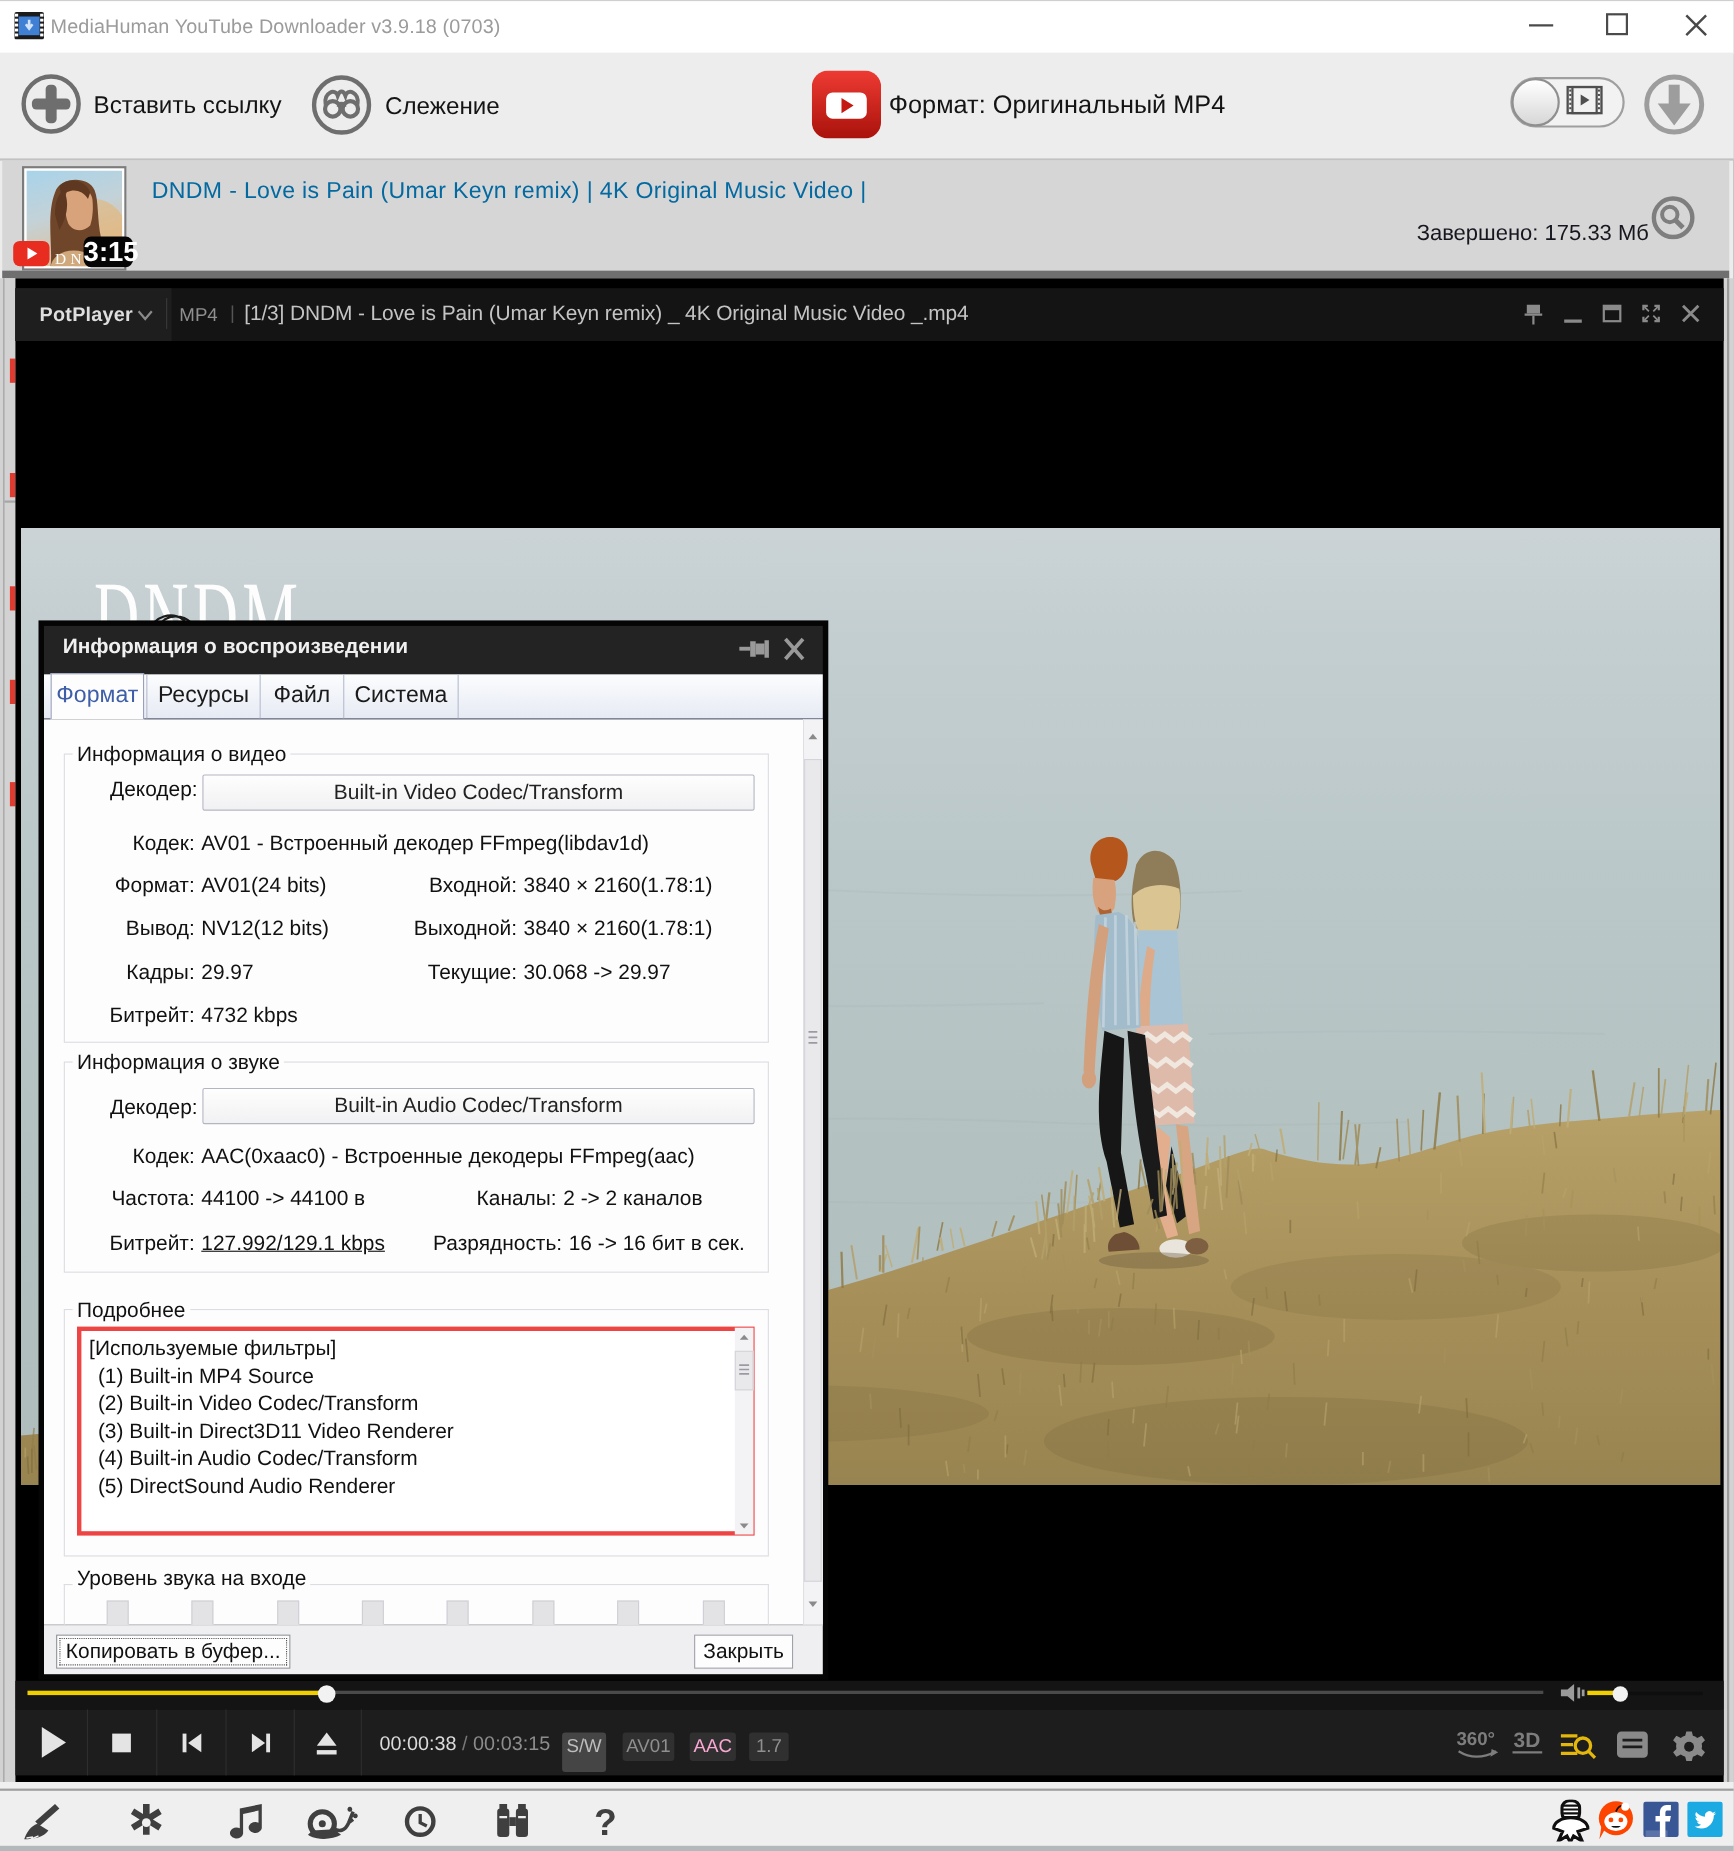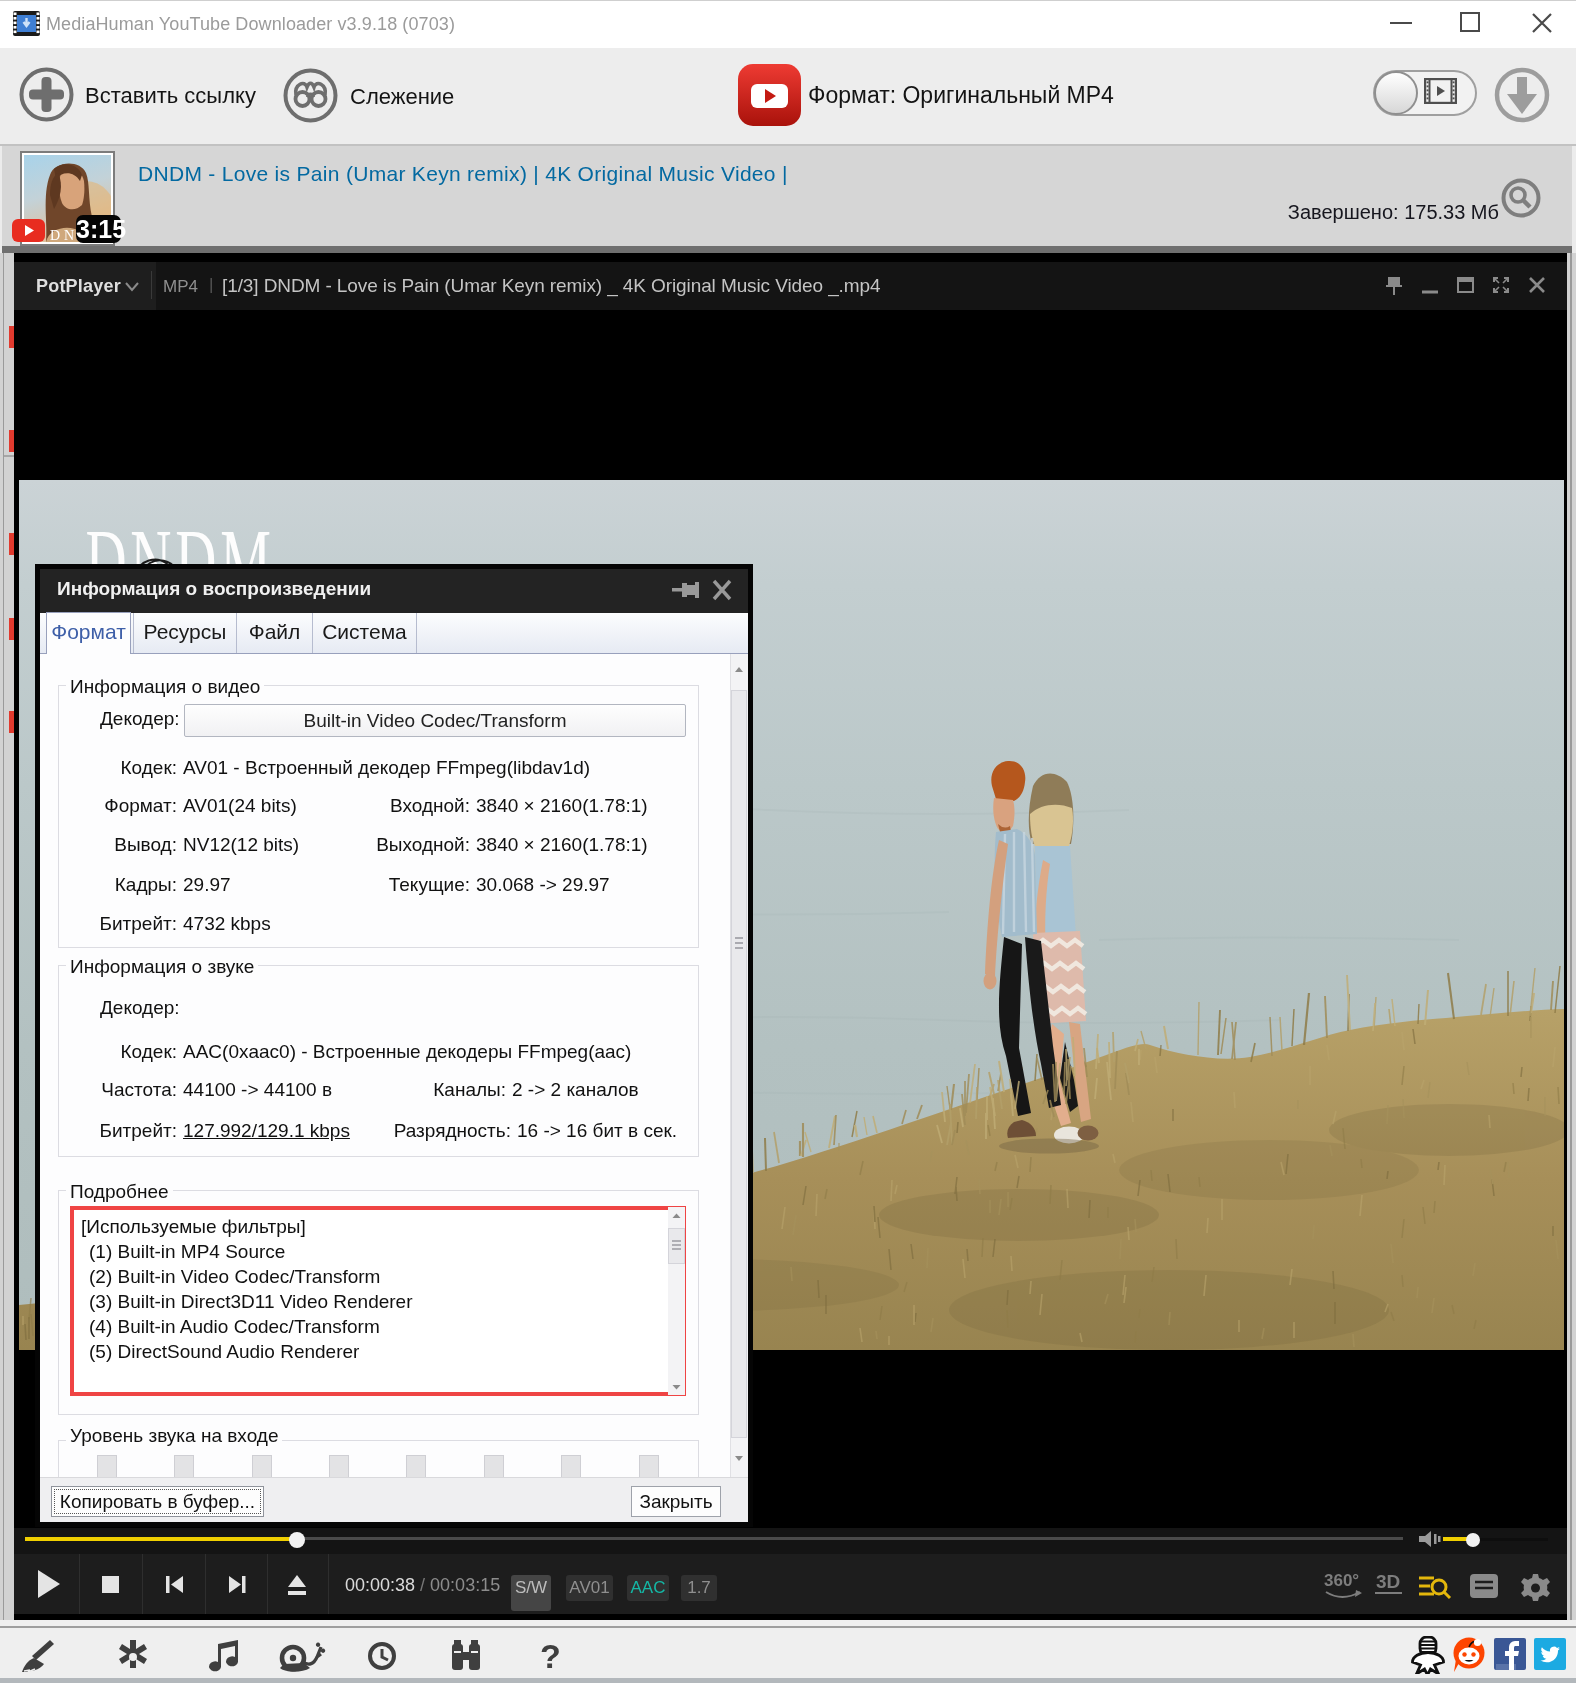--- a/index.html
+++ b/index.html
@@ -684,21 +684,21 @@
         <path d="M169 22 L157 30.5 L169 39 Z"></path>
 <path d="M215 22 L227 30.5 L215 39 Z"></path>
         <rect x="228" y="22" width="3.5" height="17"></rect>
 <path d="M274 33 L292 33 L283 21 Z"></path>
         <rect x="274" y="37" width="18" height="4"></rect>
 </g>
 </svg>
 <div class="abs" style="left:345px;top:1575px;font-size:18px;color:#dadada;">00:00:38<span style="color:#787878;"> / </span><span style="color:#8c8c8c;">00:03:15</span></div>
 <div class="abs" style="left:511px;top:1575px;width:40px;height:36px;background:#454545;border-radius:3px;color:#bdbdbd;font-size:17px;text-align:center;line-height:26px;">S/W</div>
 <div class="abs" style="left:566px;top:1575px;width:47px;height:26px;background:#303030;border-radius:3px;color:#8f8f8f;font-size:17px;text-align:center;line-height:26px;">AV01</div>
-<div class="abs" style="left:627px;top:1575px;width:42px;height:26px;background:#303030;border-radius:3px;color:#14b8a6;font-size:17px;text-align:center;line-height:26px;">AAC</div>
+<div class="abs" style="left:627px;top:1575px;width:42px;height:26px;background:#303030;border-radius:3px;color:#f9a8d4;font-size:17px;text-align:center;line-height:26px;">AAC</div>
 <div class="abs" style="left:681px;top:1575px;width:36px;height:26px;background:#303030;border-radius:3px;color:#8f8f8f;font-size:17px;text-align:center;line-height:26px;">1.7</div>
 
 <svg class="abs" style="left:1322px;top:1566px;" width="230" height="40" viewBox="0 0 230 40">
 <g fill="none" stroke="#7d7d7d">
 <text x="2" y="20" font-size="17" fill="#7d7d7d" stroke="none" font-weight="bold">360°</text>
 <path d="M4 26 q 16 10 34 0" stroke-width="2"></path>
         <path d="M34 24 l 6 3 l -7 4" fill="#7d7d7d" stroke="none"></path>
 <text x="54" y="22" font-size="19" fill="#7d7d7d" stroke="none" font-weight="bold">3D</text>
 <line x1="53" y1="27" x2="80" y2="27" stroke-width="2"></line>
 </g>
@@ -780,20 +780,21 @@
 <div class="abs" style="left:58px;top:874px;width:119px;text-align:right;font-size:19px;color:#111;">Кадры:</div>
 <div class="abs" style="left:183px;top:874px;font-size:19px;color:#111;">29.97</div>
 <div class="abs" style="left:330px;top:874px;width:140px;text-align:right;font-size:19px;color:#111;">Текущие:</div>
 <div class="abs" style="left:476px;top:874px;font-size:19px;color:#111;">30.068 -&gt; 29.97</div>
 <div class="abs" style="left:58px;top:913px;width:119px;text-align:right;font-size:19px;color:#111;">Битрейт:</div>
 <div class="abs" style="left:183px;top:913px;font-size:19px;color:#111;">4732 kbps</div>
 
 <div class="abs" style="left:58px;top:965px;width:641px;height:192px;border:1px solid #dcdce2;box-sizing:border-box;"></div>
 <div class="abs" style="left:66px;top:956px;background:#fdfdfe;padding:0 4px;font-size:19px;color:#111;">Информация о звуке</div>
 <div class="abs" style="left:100px;top:997px;width:78px;text-align:right;font-size:19px;color:#111;">Декодер:</div>
+<div class="abs" style="left:184px;top:989px;width:502px;height:33px;border:1px solid #b2b6c0;border-radius:2px;background:linear-gradient(180deg,#fefefe,#f1f1f3);box-sizing:border-box;text-align:center;line-height:31px;font-size:19px;color:#222;">Built-in Audio Codec/Transform</div>
 <div class="abs" style="left:58px;top:1041px;width:119px;text-align:right;font-size:19px;color:#111;">Кодек:</div>
 <div class="abs" style="left:183px;top:1041px;font-size:19px;color:#111;">AAC(0xaac0) - Встроенные декодеры FFmpeg(aac)</div>
 <div class="abs" style="left:58px;top:1079px;width:119px;text-align:right;font-size:19px;color:#111;">Частота:</div>
 <div class="abs" style="left:183px;top:1079px;font-size:19px;color:#111;">44100 -&gt; 44100 в</div>
 <div class="abs" style="left:380px;top:1079px;width:126px;text-align:right;font-size:19px;color:#111;">Каналы:</div>
 <div class="abs" style="left:512px;top:1079px;font-size:19px;color:#111;">2 -&gt; 2 каналов</div>
 <div class="abs" style="left:58px;top:1120px;width:119px;text-align:right;font-size:19px;color:#111;">Битрейт:</div>
 <div class="abs" style="left:183px;top:1120px;font-size:19px;color:#111;text-decoration:underline;">127.992/129.1 kbps</div>
 <div class="abs" style="left:380px;top:1120px;width:131px;text-align:right;font-size:19px;color:#111;">Разрядность:</div>
 <div class="abs" style="left:517px;top:1120px;font-size:19px;color:#111;">16 -&gt; 16 бит в сек.</div>

